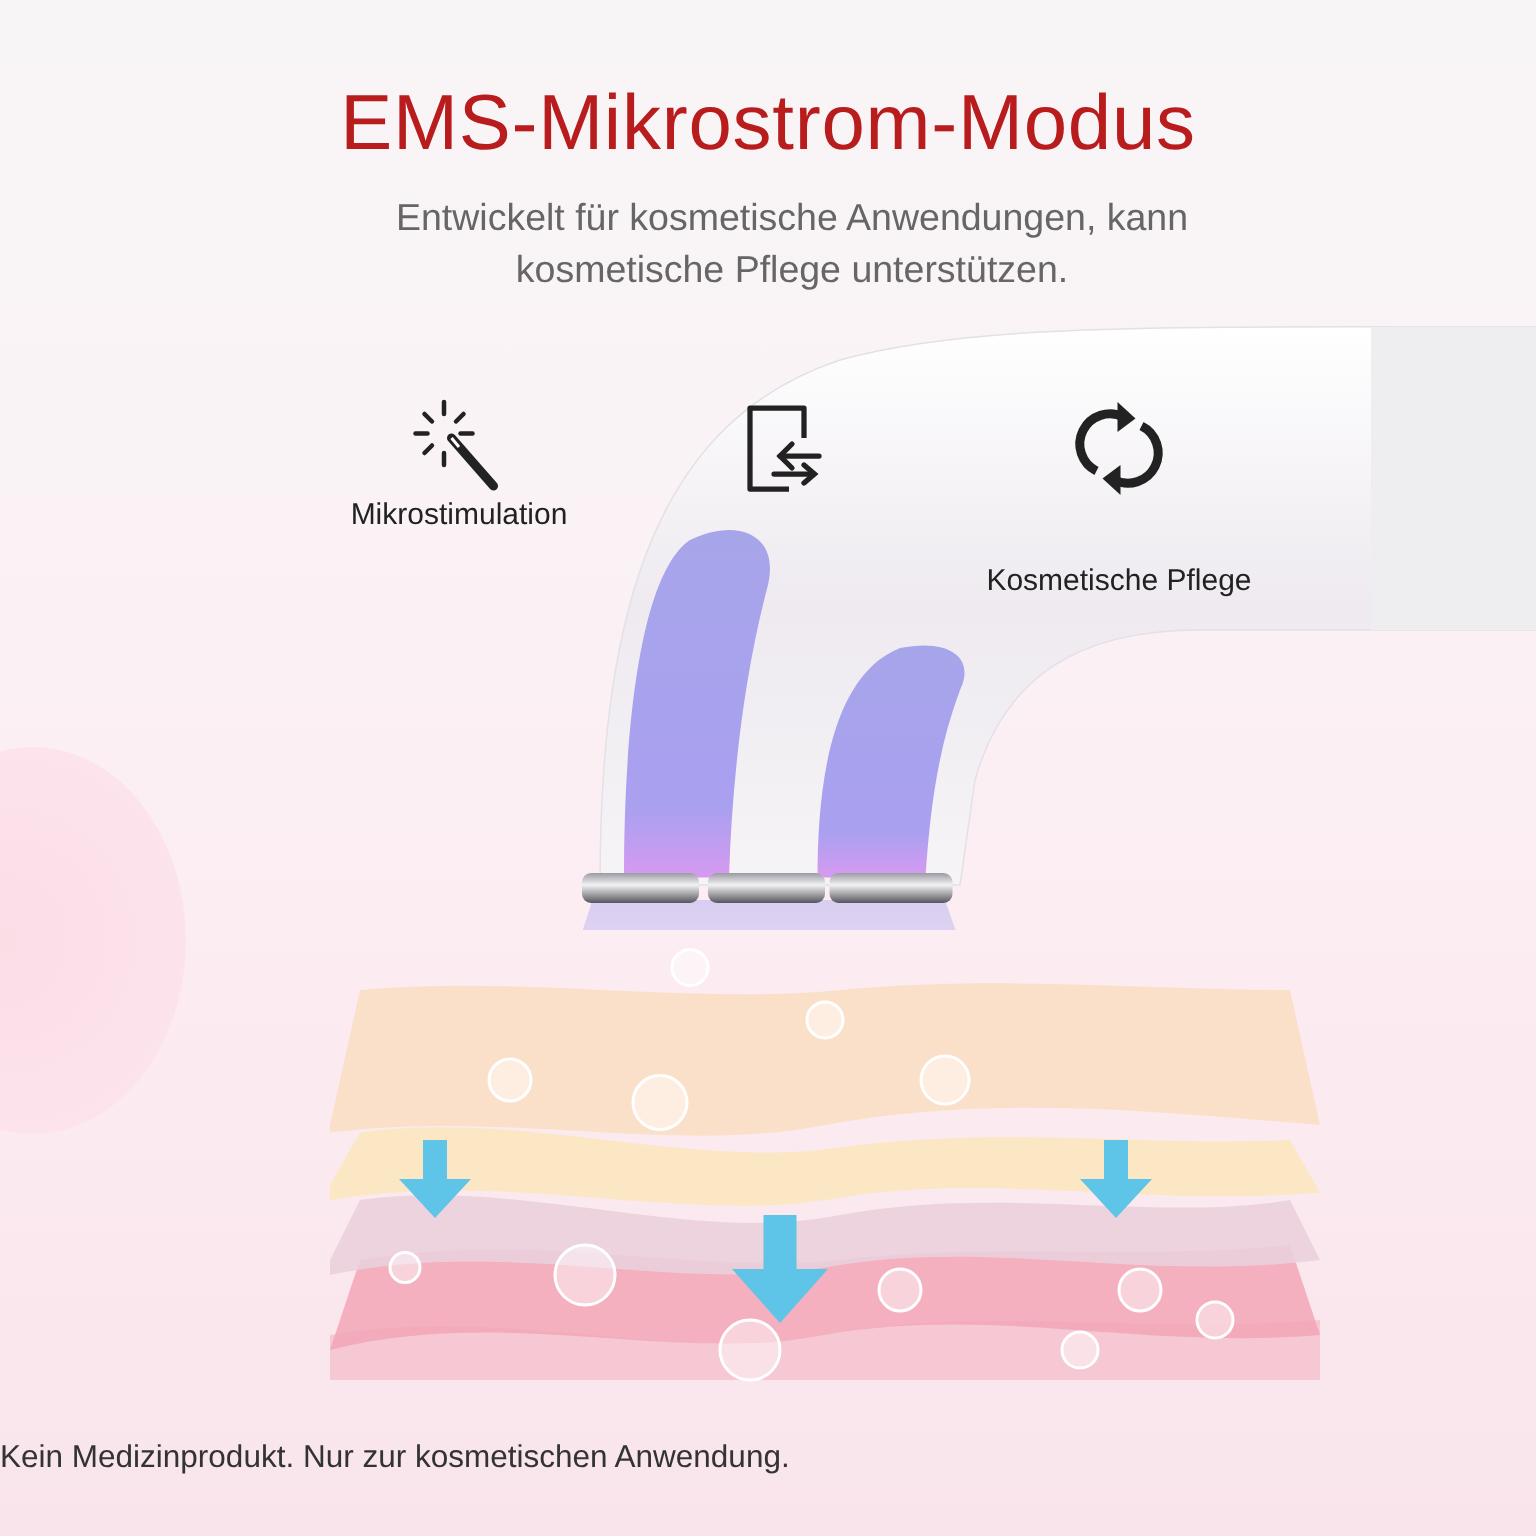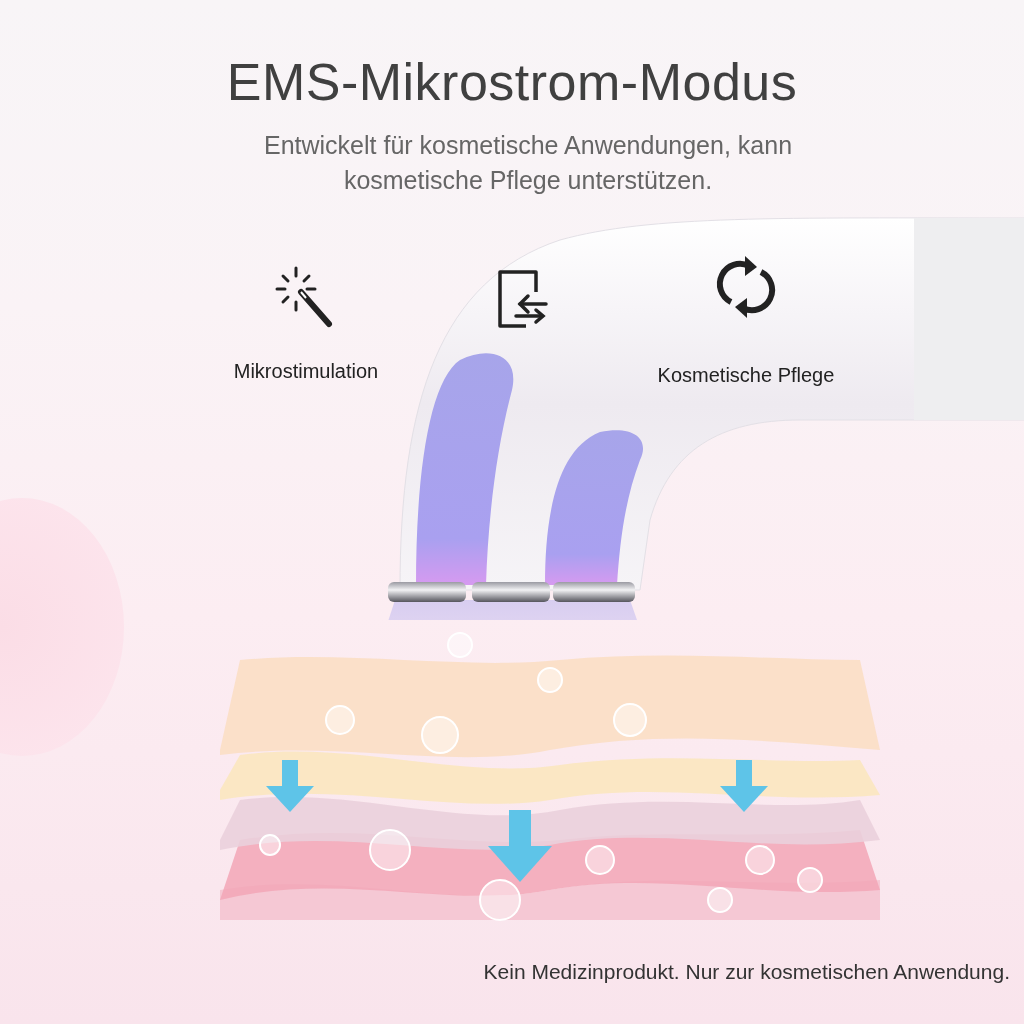--- a/index.html
+++ b/index.html
@@ -1,29 +1,29 @@
 <!DOCTYPE html>
 <html><head>
 <meta charset="utf-8">
 <style>
   html,body{margin:0;padding:0;}
   body{width:1024px;height:1024px;overflow:hidden;position:relative;
     background:linear-gradient(180deg,#f8f5f7 0%,#faf3f6 30%,#fcedf2 60%,#f9e4ec 100%);
     font-family:"Liberation Sans","DejaVu Sans",sans-serif;}
-  .title{position:absolute;top:52px;left:0;width:1024px;text-align:center;font-size:52px;color:#404040;letter-spacing:0.5px;}
+  .title{position:absolute;top:52px;left:0;width:1024px;text-align:center;font-size:52px;color:#b91c1c;letter-spacing:0.5px;}
   .subtitle{position:absolute;top:128px;left:0;width:1056px;text-align:center;font-size:25px;line-height:35px;color:#666;}
   .blob{position:absolute;left:-80px;top:498px;width:204px;height:258px;border-radius:50%;
     background:radial-gradient(circle at 40% 50%,#fbdde6,#fde6ee);}
   
   .device{position:absolute;left:0;top:0;width:1024px;height:620px;pointer-events:none;}
   .feature{position:absolute;top:262px;width:200px;text-align:center;}
   .feature svg{width:70px;height:70px;display:block;margin:0 auto;}
-  .feature .lbl{margin-top:28px;font-size:20px;color:#222;white-space:nowrap;}
+  .feature .lbl{font-size:20px;color:#222;white-space:nowrap;}
   .skin{position:absolute;left:200px;top:600px;width:700px;height:350px;}
-  .footer{position:absolute;top:960px;left:0;width:1010px;text-align:right;font-size:21px;color:#333;}
+  .footer{position:absolute;top:960px;left:0;width:1010px;text-align:left;font-size:21px;color:#333;}
 </style>
 </head>
 <body>
 
 <div class="blob"></div>
 
 <h1 class="title" style="margin:0;font-weight:normal;">EMS-Mikrostrom-Modus</h1>
 <div class="subtitle">
   <div>Entwickelt für kosmetische Anwendungen, kann</div>
   <div>kosmetische Pflege unterstützen.</div>
@@ -83,21 +83,21 @@
     <path d="M50 30 V10 H14 V64 H40" fill="none" stroke="#222" stroke-width="3.5" stroke-linejoin="round"></path>
     <g stroke="#222" stroke-width="3.5" fill="none" stroke-linecap="round">
       <line x1="34" y1="42" x2="60" y2="42"></line>
         <polyline points="42,34 34,42 42,50"></polyline>
       <line x1="30" y1="54" x2="56" y2="54"></line>
         <polyline points="50,48 57,54 50,60"></polyline>
     </g>
   </svg>
 </div>
 
-<div class="feature" style="left:646px;top:252px;text-align:center;">
+<div class="feature" style="left:646px;top:264px;text-align:center;">
   <svg viewBox="0 0 70 70">
     <path d="M20 50 A20 20 0 0 1 38 14" fill="none" stroke="#222" stroke-width="6"></path>
     <polygon points="34,4 46,15 34,24" fill="#222"></polygon>
     <path d="M50 20 A20 20 0 0 1 32 56" fill="none" stroke="#222" stroke-width="6"></path>
     <polygon points="36,46 24,55 36,66" fill="#222"></polygon>
   </svg>
   <div class="lbl" style="margin-top:42px;">Kosmetische Pflege</div>
 </div>
 
 <svg class="skin" viewBox="0 0 700 350">

